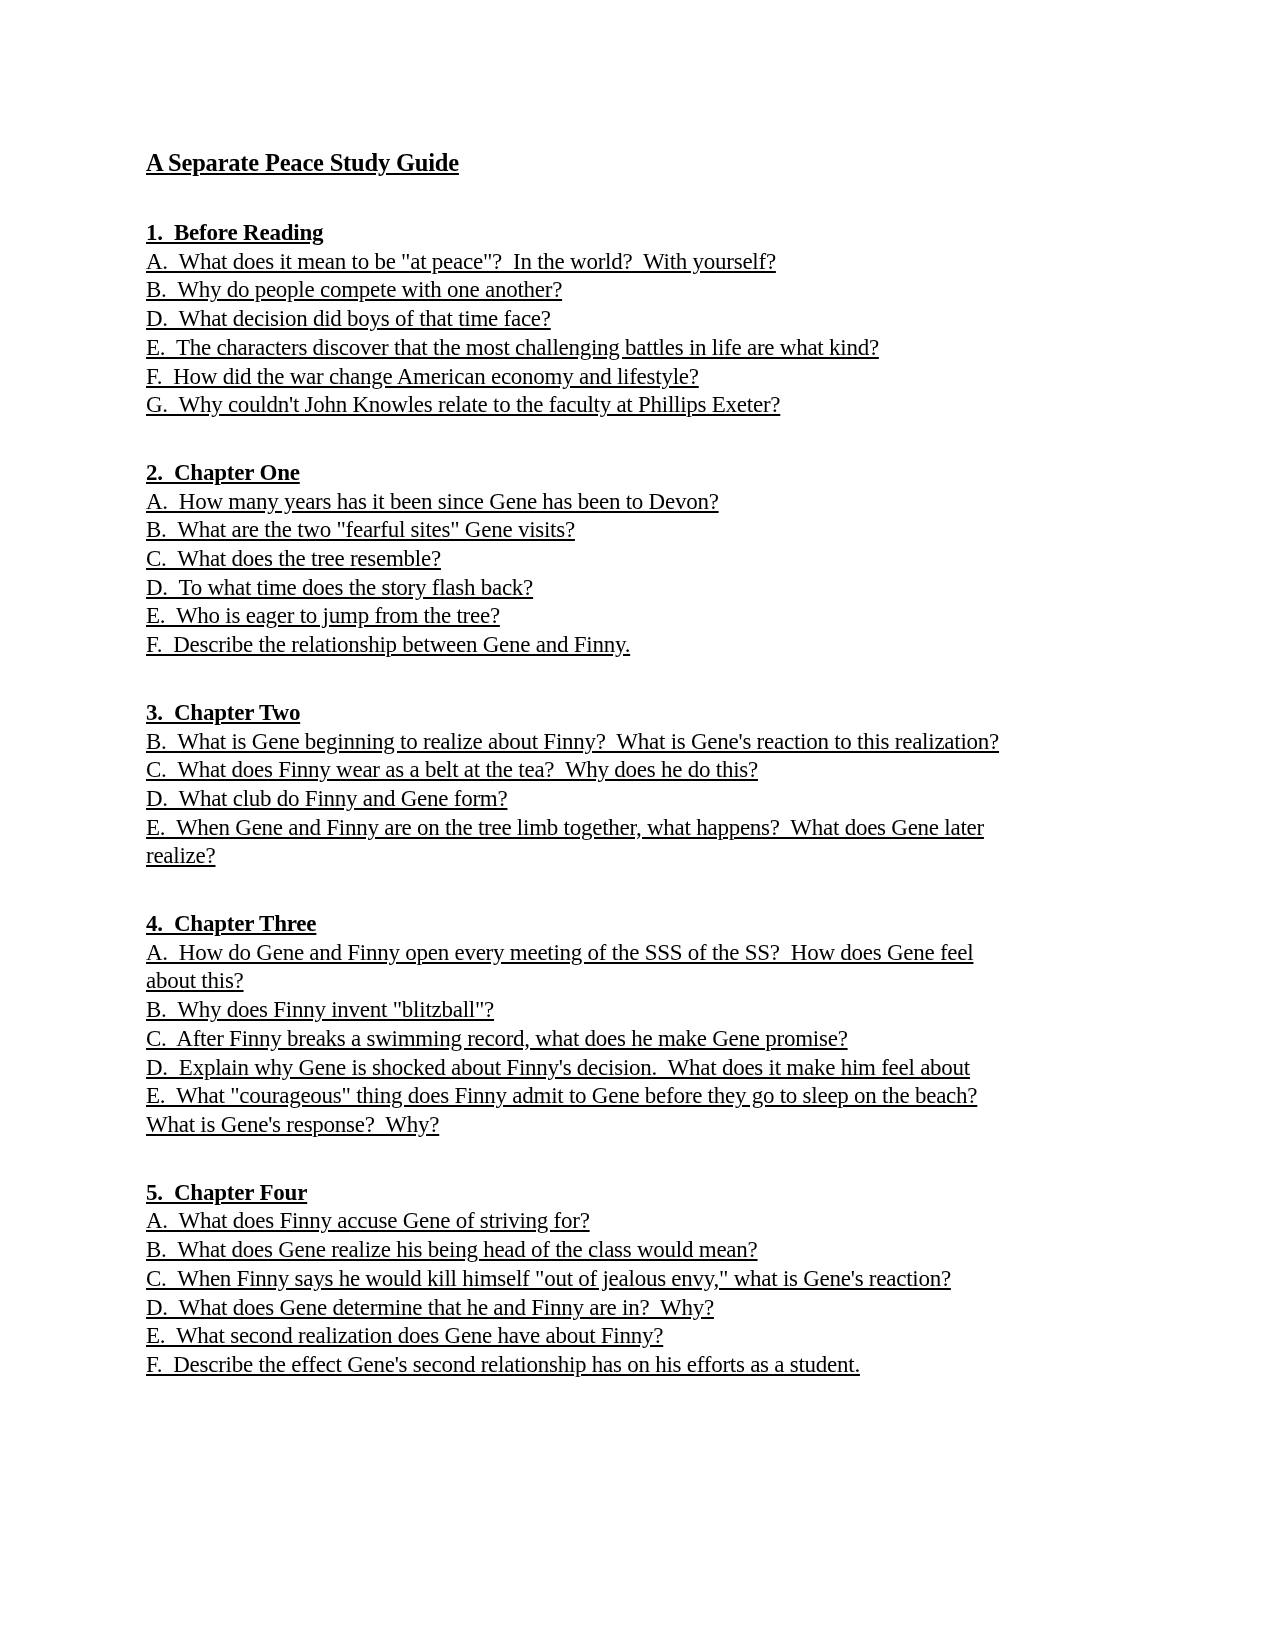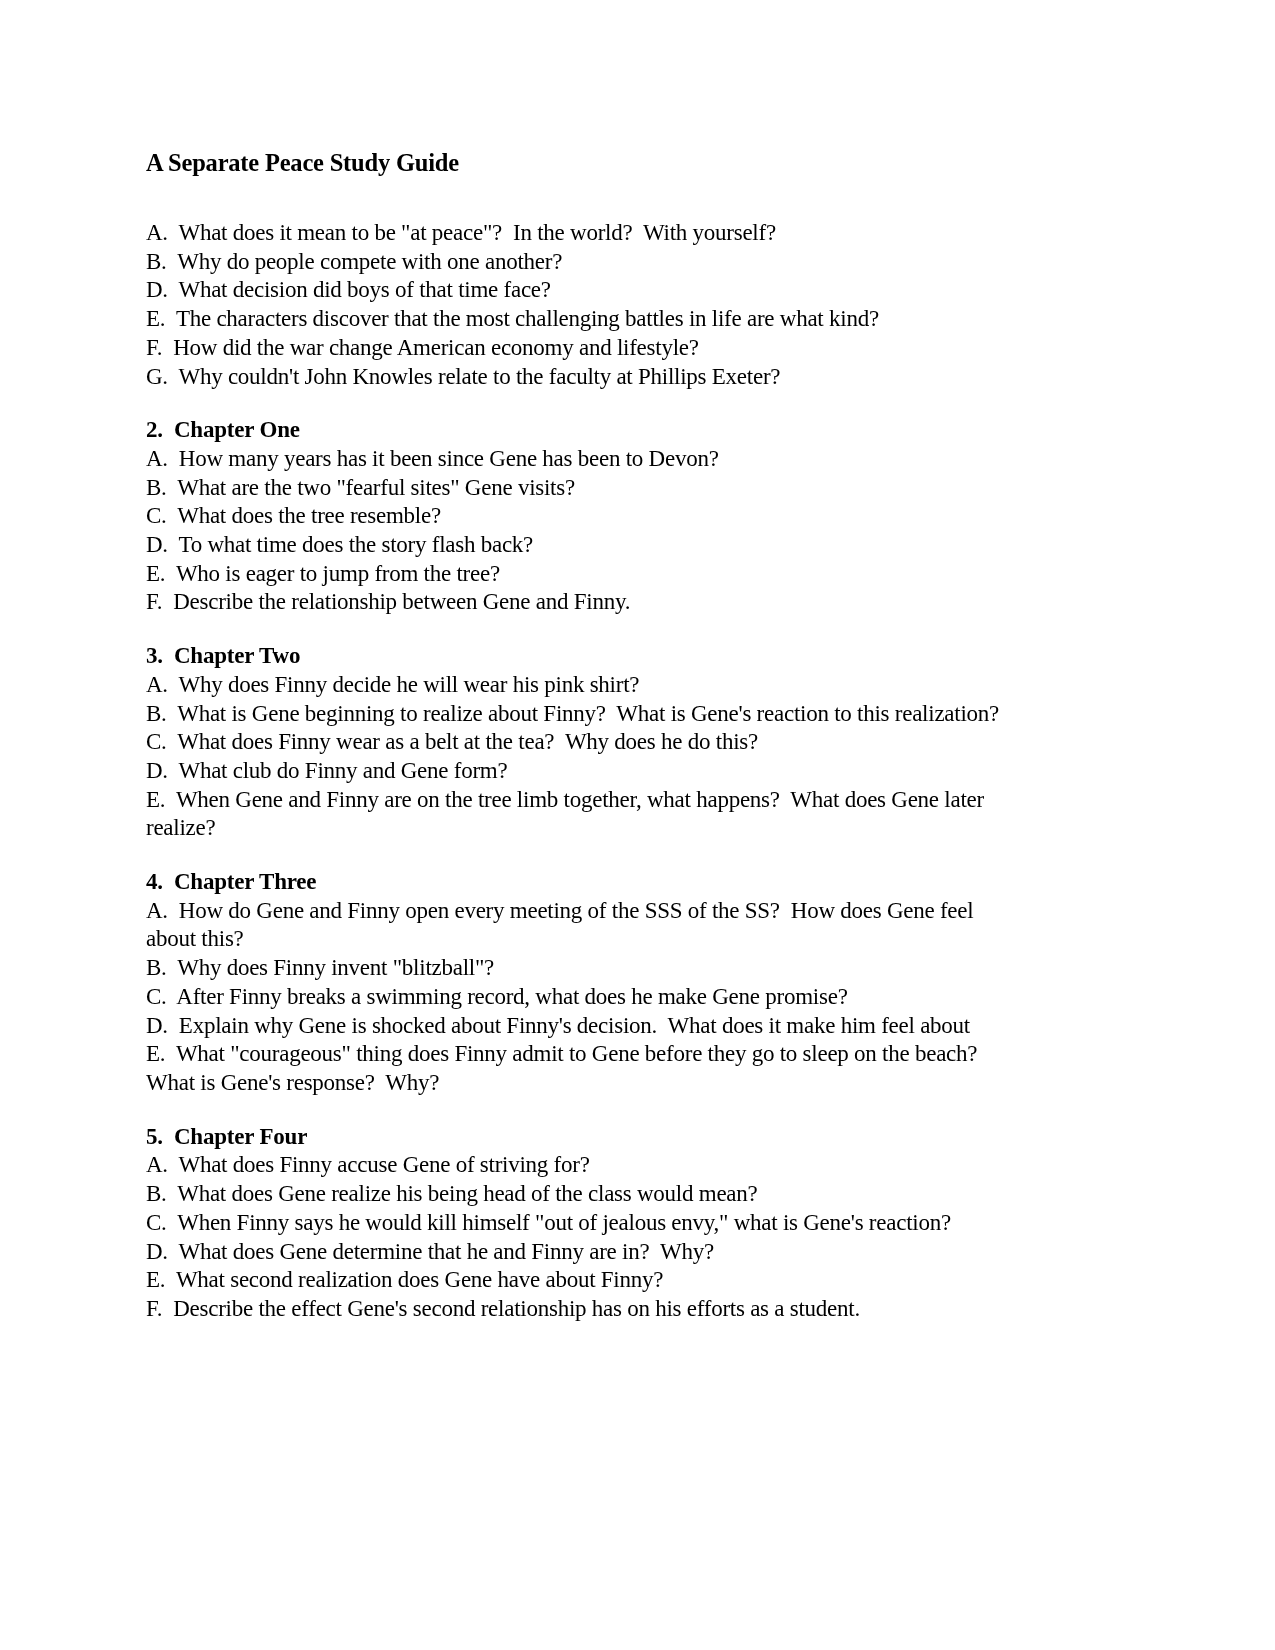--- a/index.html
+++ b/index.html
@@ -10,31 +10,32 @@
   .page {
     position: relative;
     width: 1275px;
     height: 1650px;
     box-sizing: border-box;
     background: #ffffff;
     color: #000000;
     padding: 146px 58px 0 146px;
     font-family: "Liberation Serif", "DejaVu Serif", serif;
     overflow: hidden;
+    text-decoration: underline;
   }
   .title {
     font-size: 24.5px;
     font-weight: bold;
     line-height: 33px;
     margin: 0 0 40px 0;
     white-space: pre-wrap;
     letter-spacing: -0.2px;
   }
   .section { margin: 0; }
-  .section + .section { margin-top: 25px; }
+  .section + .section { margin-top: 39px; }
   .heading {
     font-size: 23px;
     font-weight: bold;
     line-height: 28.7px;
     margin: 0;
     white-space: pre-wrap;
     letter-spacing: -0.2px;
   }
   .line {
     font-size: 23px;
@@ -45,39 +46,39 @@
     letter-spacing: -0.25px;
   }
 </style>
 </head>
 <body>
 
 <main class="page">
   <h1 class="title">A Separate Peace Study Guide</h1>
   <div id="sections">
       <section class="section">
+        <h2 class="heading">1.  Before Reading</h2>
         <p class="line">A.  What does it mean to be "at peace"?  In the world?  With yourself?</p>
         <p class="line">B.  Why do people compete with one another?</p>
         <p class="line">D.  What decision did boys of that time face?</p>
         <p class="line">E.  The characters discover that the most challenging battles in life are what kind?</p>
         <p class="line">F.  How did the war change American economy and lifestyle?</p>
         <p class="line">G.  Why couldn't John Knowles relate to the faculty at Phillips Exeter?</p>
       </section>
       <section class="section">
         <h2 class="heading">2.  Chapter One</h2>
         <p class="line">A.  How many years has it been since Gene has been to Devon?</p>
         <p class="line">B.  What are the two "fearful sites" Gene visits?</p>
         <p class="line">C.  What does the tree resemble?</p>
         <p class="line">D.  To what time does the story flash back?</p>
         <p class="line">E.  Who is eager to jump from the tree?</p>
         <p class="line">F.  Describe the relationship between Gene and Finny.</p>
       </section>
       <section class="section">
         <h2 class="heading">3.  Chapter Two</h2>
-        <p class="line">A.  Why does Finny decide he will wear his pink shirt?</p>
         <p class="line">B.  What is Gene beginning to realize about Finny?  What is Gene's reaction to this realization?</p>
         <p class="line">C.  What does Finny wear as a belt at the tea?  Why does he do this?</p>
         <p class="line">D.  What club do Finny and Gene form?</p>
         <p class="line">E.  When Gene and Finny are on the tree limb together, what happens?  What does Gene later</p>
         <p class="line">realize?</p>
       </section>
       <section class="section">
         <h2 class="heading">4.  Chapter Three</h2>
         <p class="line">A.  How do Gene and Finny open every meeting of the SSS of the SS?  How does Gene feel</p>
         <p class="line">about this?</p>

